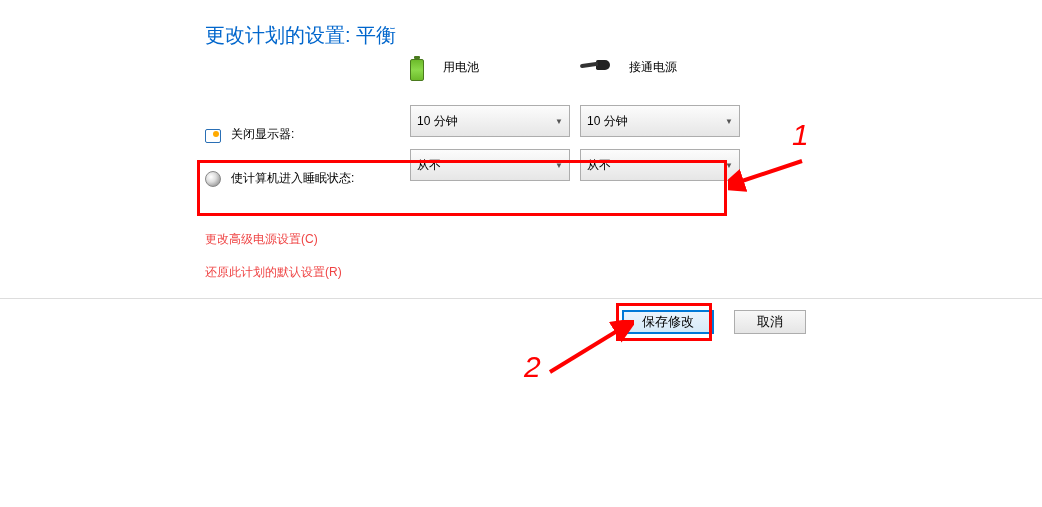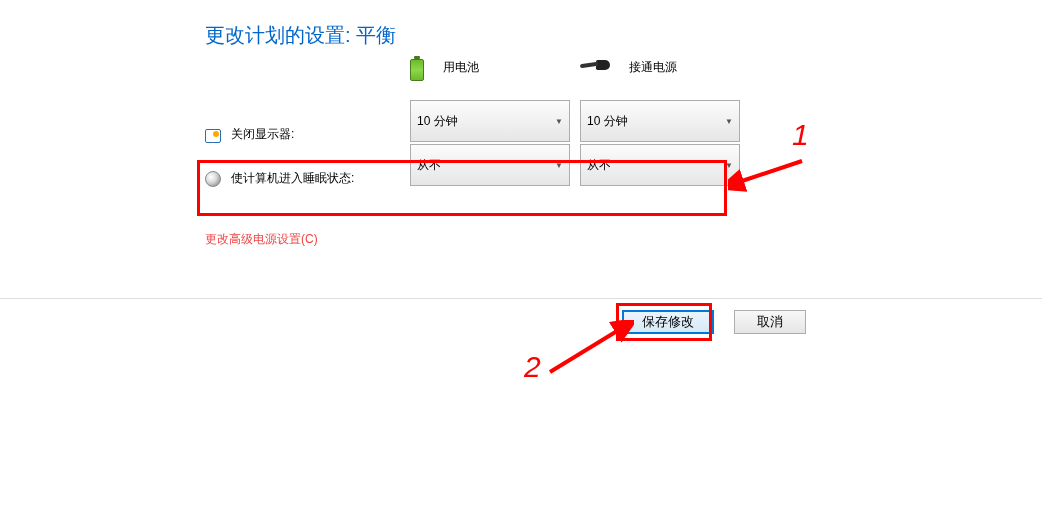--- a/index.html
+++ b/index.html
@@ -120,21 +120,21 @@
     }
     .moon-icon {
       display: inline-block;
       width: 16px;
       height: 16px;
       border-radius: 50%;
       background: radial-gradient(circle at 35% 35%, #fff 0%, #ddd 40%, #777 100%);
       border: 1px solid #888;
     }
     .dropdown {
-      height: 42px;
+      height: 32px;
       background: linear-gradient(to bottom, #fcfcfc, #e6e6e6);
       border: 1px solid #adadad;
       display: flex;
       align-items: center;
       justify-content: space-between;
       padding: 0 6px;
       font-size: 12px;
       cursor: default;
       width: 160px;
     }
@@ -255,20 +255,21 @@
       <span class="chev">▼</span>
     </div>
     <div class="dropdown">
       <span>从不</span>
       <span class="chev">▼</span>
     </div>
   </div>
 
   <div class="links">
     <a class="link">更改高级电源设置(C)</a>
+    <a class="link">还原此计划的默认设置(R)</a>
   </div>
 </div>
 
 <div class="divider"></div>
 
 <div class="button-bar">
   <button class="btn btn-primary">保存修改</button>
   <button class="btn">取消</button>
 </div>
 

